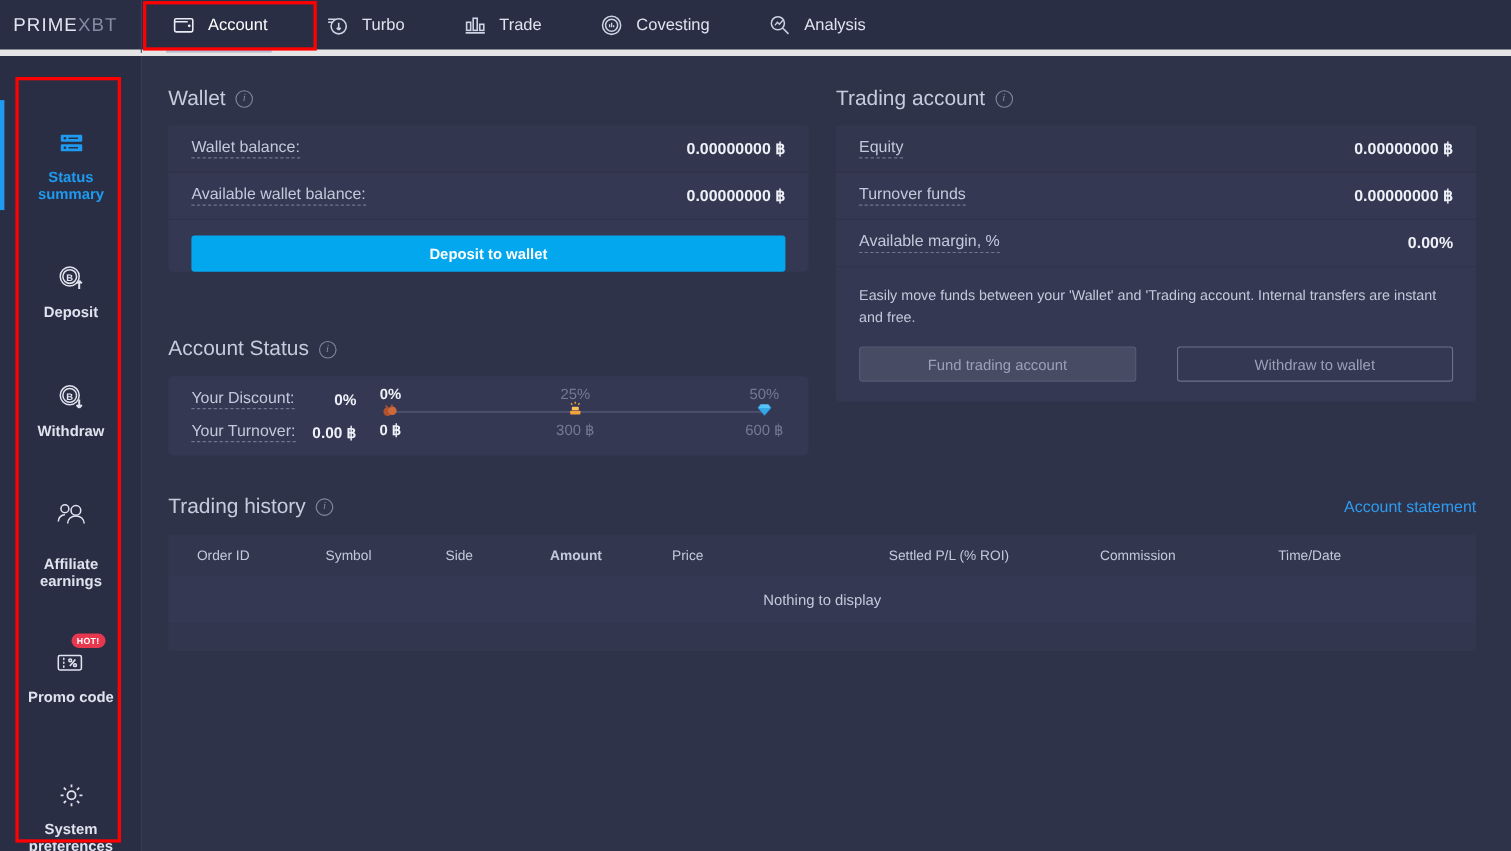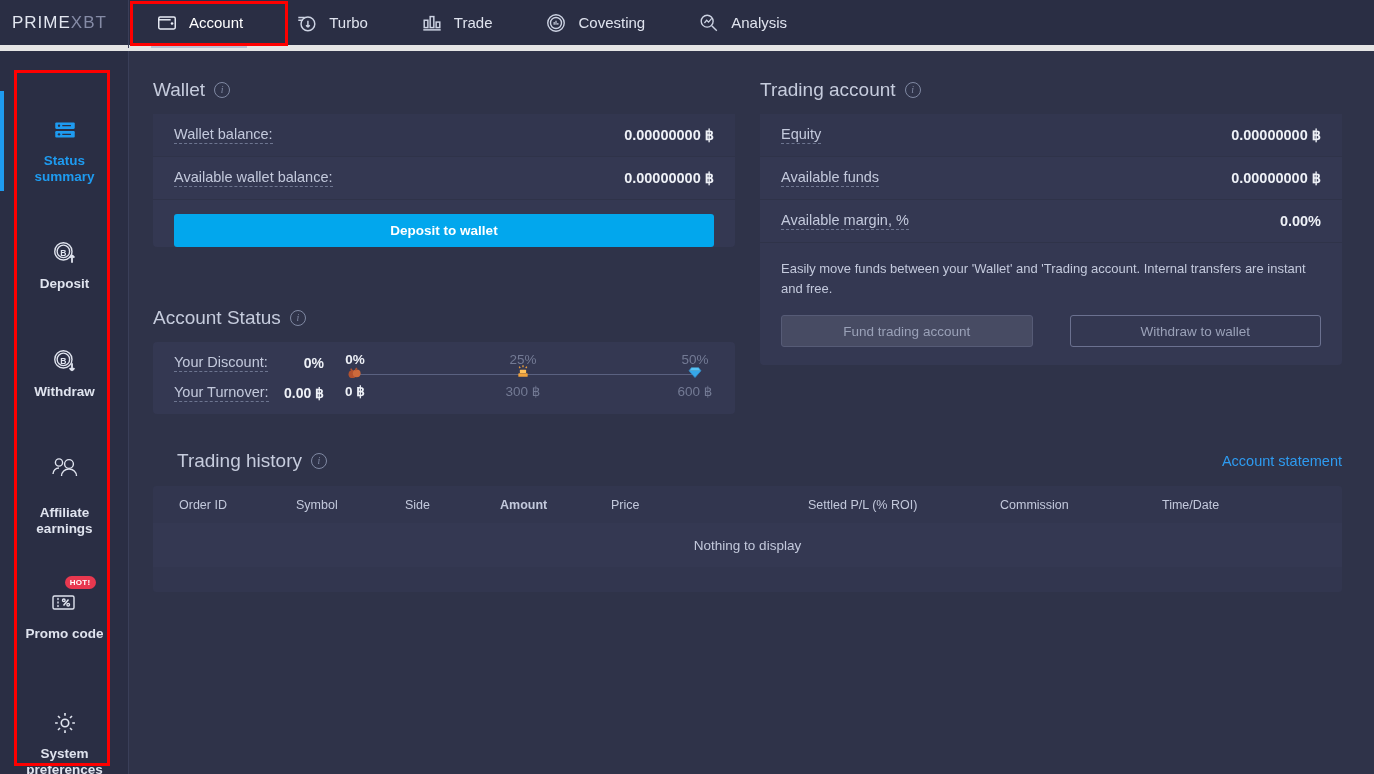--- a/index.html
+++ b/index.html
@@ -388,37 +388,37 @@
       <div class="sect-title">
         <span>Trading account</span>
         <span class="info-ico">i</span>
       </div>
       <div class="card" style="margin-top:13px; padding-bottom:18px;">
         <div class="row dark">
           <span class="k">Equity</span>
           <span class="v">0.00000000 ฿</span>
         </div>
         <div class="row">
-          <span class="k">Available funds</span>
+          <span class="k">Turnover funds</span>
           <span class="v">0.00000000 ฿</span>
         </div>
         <div class="row">
           <span class="k">Available margin, %</span>
           <span class="v">0.00%</span>
         </div>
         <div style="padding:16px 21px 0 21px; font-size:13px; line-height:20px; color:#c3c9dc;">Easily move funds between your 'Wallet' and 'Trading account. Internal transfers are instant and free.</div>
         <div style="display:flex; gap:37px; padding:16px 21px 0 21px;">
           <button style="flex:1; height:32px; background:#474b63; border:1px solid #565b76; border-radius:3px; color:#9aa1b8; font-size:13.5px; font-family:'Liberation Sans',sans-serif; cursor:pointer;">Fund trading account</button>
           <button style="flex:1; height:32px; background:transparent; border:1px solid #6b7190; border-radius:3px; color:#9aa1b8; font-size:13.5px; font-family:'Liberation Sans',sans-serif; cursor:pointer;">Withdraw to wallet</button>
         </div>
       </div>
     </div>
 
     <div style="position:absolute; left:24px; top:399px; width:1189px;">
-      <div style="display:flex; align-items:center; justify-content:space-between;margin-left:24px;">
+      <div style="display:flex; align-items:center; justify-content:space-between;">
         <div class="sect-title">
           <span>Trading history</span>
           <span class="info-ico">i</span>
         </div>
         <span class="acct-stmt">Account statement</span>
       </div>
 
       <div style="margin-top:14px;">
         <div class="th-row">
           <span class="th" style="margin-left:26px; width:117px;">Order ID</span>

